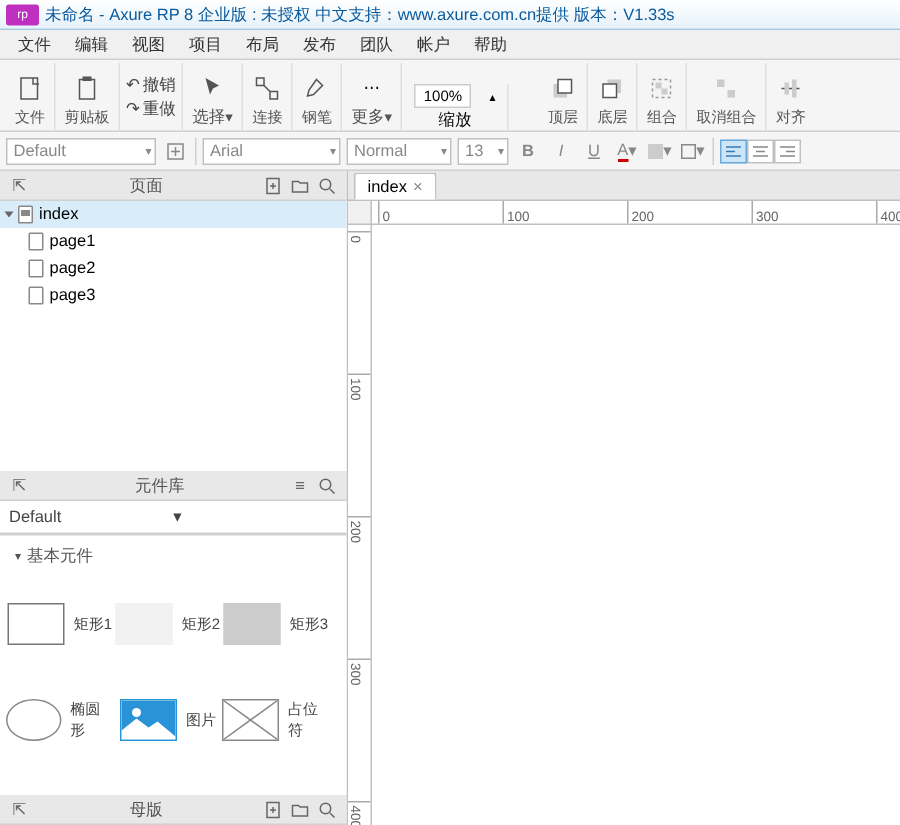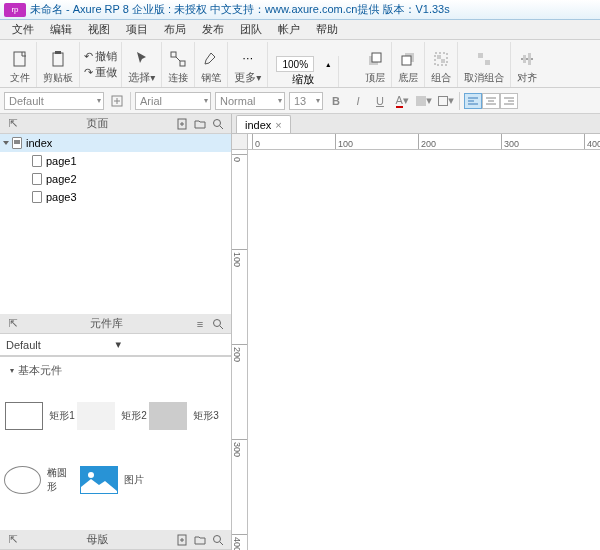--- a/index.html
+++ b/index.html
@@ -24,21 +24,21 @@
 .segbtn { width:18px; height:16px; border:1px solid #c0c0c0; display:flex; align-items:center; justify-content:center; background:#fff; }
 .segbtn.active { background:#cde6f7; border-color:#6aa8d8; }
 .main { display:flex; height:436px; }
 .left { width:232px; display:flex; flex-direction:column; border-right:1px solid #c0c0c0; }
 .panel-head { height:20px; background:#e8e8e8; border-bottom:1px solid #d0d0d0; display:flex; align-items:center; padding:0 4px; color:#555; }
 .panel-head .phtitle { flex:1; text-align:center; }
 .panel-head .phicon { width:16px; height:16px; display:flex; align-items:center; justify-content:center; color:#666; margin:0 1px; }
 .pages { flex:0 0 180px; overflow:auto; background:#fff; }
 .page-row { display:flex; align-items:center; height:18px; padding-left:4px; gap:4px; }
 .page-row.root { background:#d8ecfa; }
-.page-row.child { padding-left:32px; }
+.page-row.child { padding-left:19px; }
 .tri { width:0; height:0; border-left:4px solid #666; border-top:3px solid transparent; border-bottom:3px solid transparent; transform:rotate(90deg); }
 .page-icon { width:10px; height:12px; border:1px solid #888; border-radius:1px; position:relative; background:#fff; }
 .page-icon.home::before { content:""; position:absolute; width:6px; height:4px; background:#888; top:2px; left:1px; }
 .lib-head { height:20px; }
 .lib-combo { height:22px; border-bottom:1px solid #d0d0d0; display:flex; align-items:center; padding:0 6px; background:#fff; }
 .lib-combo span { flex:1; color:#444; }
 .lib-scroll { flex:1; overflow:auto; background:#fff; border-top:1px solid #d0d0d0; }
 .lib-section { padding:6px 0 2px 10px; color:#555; display:flex; align-items:center; gap:4px; }
 .widget-grid { display:flex; flex-wrap:wrap; padding:4px; gap:0; }
 .widget { width:72px; height:64px; display:flex; flex-direction:row; align-items:center; justify-content:center; gap:6px; }
@@ -196,21 +196,21 @@
   <div class="combo" style="width:100px">
       <span>Default</span>
     </div>
   <div class="pbtn">
       <svg width="12" height="12">
         <rect x="1" y="1" width="10" height="10" fill="none" stroke="#888"></rect>
         <path d="M3 6h6M6 3v6" stroke="#888"></path>
       </svg>
     </div>
   <div style="width:1px;height:18px;background:#d0d0d0"></div>
-  <div class="combo" style="width:76px">
+  <div class="combo" style="width:92px">
       <span>Arial</span>
     </div>
   <div class="combo" style="width:70px">
       <span>Normal</span>
     </div>
   <div class="combo" style="width:34px">
       <span>13</span>
     </div>
   <div class="pbtn">
       <b>B</b>
@@ -328,20 +328,29 @@
           <div class="widget">
             <div class="shape" style="border-color:#2893d6">
               <svg width="36" height="26">
                 <rect width="36" height="26" fill="#2893d6"></rect>
                 <circle cx="10" cy="8" r="3" fill="#fff"></circle>
                 <path d="M0 20l10-8 8 6 6-4 12 10v2H0z" fill="#fff"></path>
               </svg>
             </div>
             <div class="wname">图片</div>
           </div>
+          <div class="widget">
+            <div class="shape">
+              <svg width="36" height="26">
+                <line x1="0" y1="0" x2="36" y2="26" stroke="#888"></line>
+                <line x1="36" y1="0" x2="0" y2="26" stroke="#888"></line>
+              </svg>
+            </div>
+            <div class="wname">占位符</div>
+          </div>
         </div>
     </div>
 
     <div class="panel-head">
       <div class="phicon">⇱</div>
       <div class="phtitle">母版</div>
       <div class="phicon">
           <svg width="12" height="12">
             <rect x="2" y="1" width="8" height="10" fill="none" stroke="#666"></rect>
             <path d="M4 6h4M6 4v4" stroke="#666"></path>

